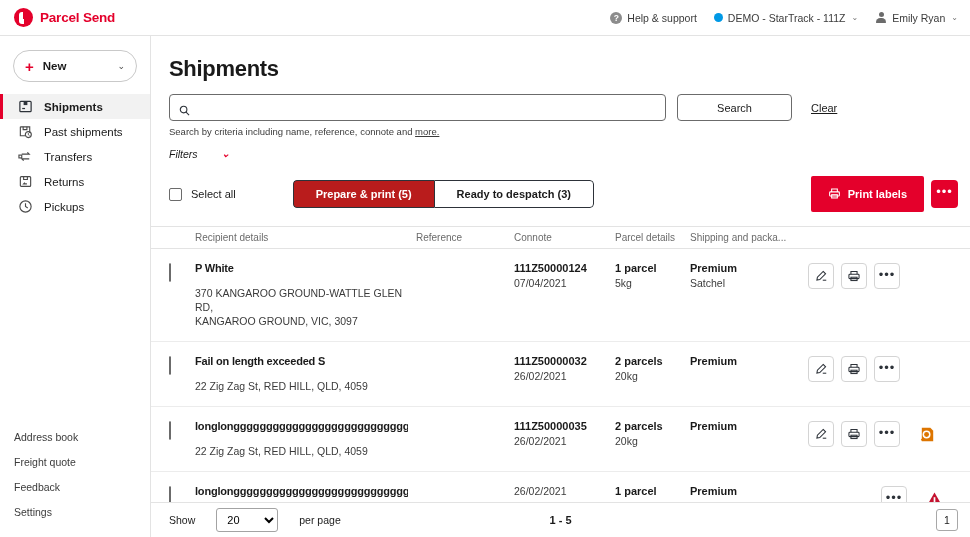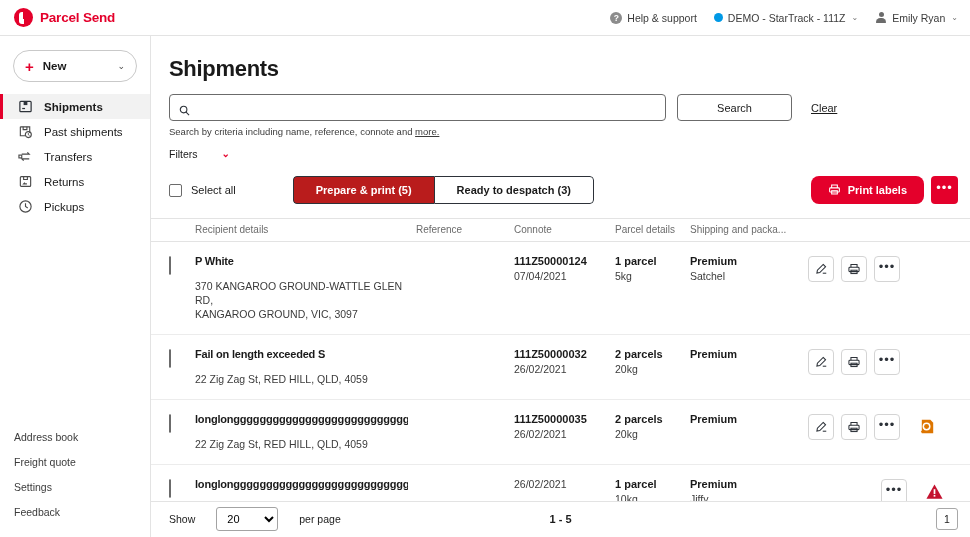--- a/index.html
+++ b/index.html
@@ -103,42 +103,42 @@
   .search-gl { width: 11px; height: 11px; flex:0 0 auto; }
   .search-input { border: 0; outline: 0; flex: 1; font-size: 11px; font-family: inherit; background: transparent; height: 100%; }
   .search-btn {
     width: 115px; height: 27px; border: 1px solid #6b6b6b; border-radius: 4px;
     background: #fff; font-size: 11px; font-family: inherit; cursor: pointer; color:#1a1a1a;
   }
   .clear-link { font-size: 11px; color: #1a1a1a; text-decoration: underline; cursor: pointer; margin-left: 8px; }
 
   .hint { font-size: 9.5px; color: #3b3b3b; padding: 5px 0 0 18px; }
   .hint u { cursor: pointer; }
-  .filters { font-size: 10.5px; padding: 11px 0 0 18px; display: flex; align-items: flex-start; gap: 24px; cursor: pointer; width: max-content; }
+  .filters { font-size: 10.5px; padding: 11px 0 0 18px; display: flex; align-items: flex-start; gap: 24px; cursor: pointer; width: max-content; font-style: italic; }
   .filters-caret { color: #e4002b; font-size: 10px; font-weight: bold; }
 
   .toolbar {
     display: flex; align-items: center; padding: 16px 12px 14px 18px; gap: 0;
   }
   .selectall { display: flex; align-items: center; gap: 9px; font-size: 11px; cursor: pointer; }
   .cbox { width: 13px; height: 13px; border: 1px solid #6b6b6b; border-radius: 2px; background:#fff; flex:0 0 auto; }
 
   .tabs { display: flex; margin-left: 57px; border-radius: 4px; overflow: hidden; }
   .tab {
     height: 28px; padding: 0 22px; display: flex; align-items: center; justify-content: center;
     font-size: 11px; font-weight: bold; cursor: pointer;
     border: 1px solid #2d3239; background: #fff; color: #1a1a1a;
   }
   .tab.active { background: #b91c1c; color: #fff; }
   .tab:first-child { border-radius: 4px 0 0 4px; border-right: 0; }
   .tab:last-child { border-radius: 0 4px 4px 0; }
 
   .toolbar-right { margin-left: auto; display: flex; align-items: center; gap: 7px; }
   .print-btn {
-    height: 28px; padding: 0 17px; background: #e4002b; color: #fff; border: 0; border-radius: 8px;
+    height: 36px; padding: 0 17px; background: #e4002b; color: #fff; border: 0; border-radius: 2px;
     display: flex; align-items: center; gap: 7px; font-size: 11px; font-weight: bold;
     font-family: inherit; cursor: pointer;
   }
   .kebab-red {
     width: 27px; height: 28px; background: #e4002b; border: 0; border-radius: 4px; color: #fff;
     font-size: 13px; cursor: pointer; letter-spacing: 1px; line-height: 1; padding-bottom: 5px;
   }
 
   
   .thead {
@@ -278,22 +278,22 @@
               <path d="M8 4.6V8l2.4 1.6"></path>
             </svg>
           </span>
           <span>Pickups</span>
         </div>
       </div>
 
       <div class="sidelinks">
         <div class="sidelink">Address book</div>
         <div class="sidelink">Freight quote</div>
+        <div class="sidelink">Feedback</div>
         <div class="sidelink">Settings</div>
-        <div class="sidelink">Feedback</div>
       </div>
     </div>
 
     <div class="main">
       <div class="page-title">Shipments</div>
 
       <div class="searchrow">
         <div class="search-input-wrap">
           <span class="search-gl">
             <svg width="11" height="11" viewBox="0 0 12 12" fill="none" stroke="#2d3239" stroke-width="1.2">

